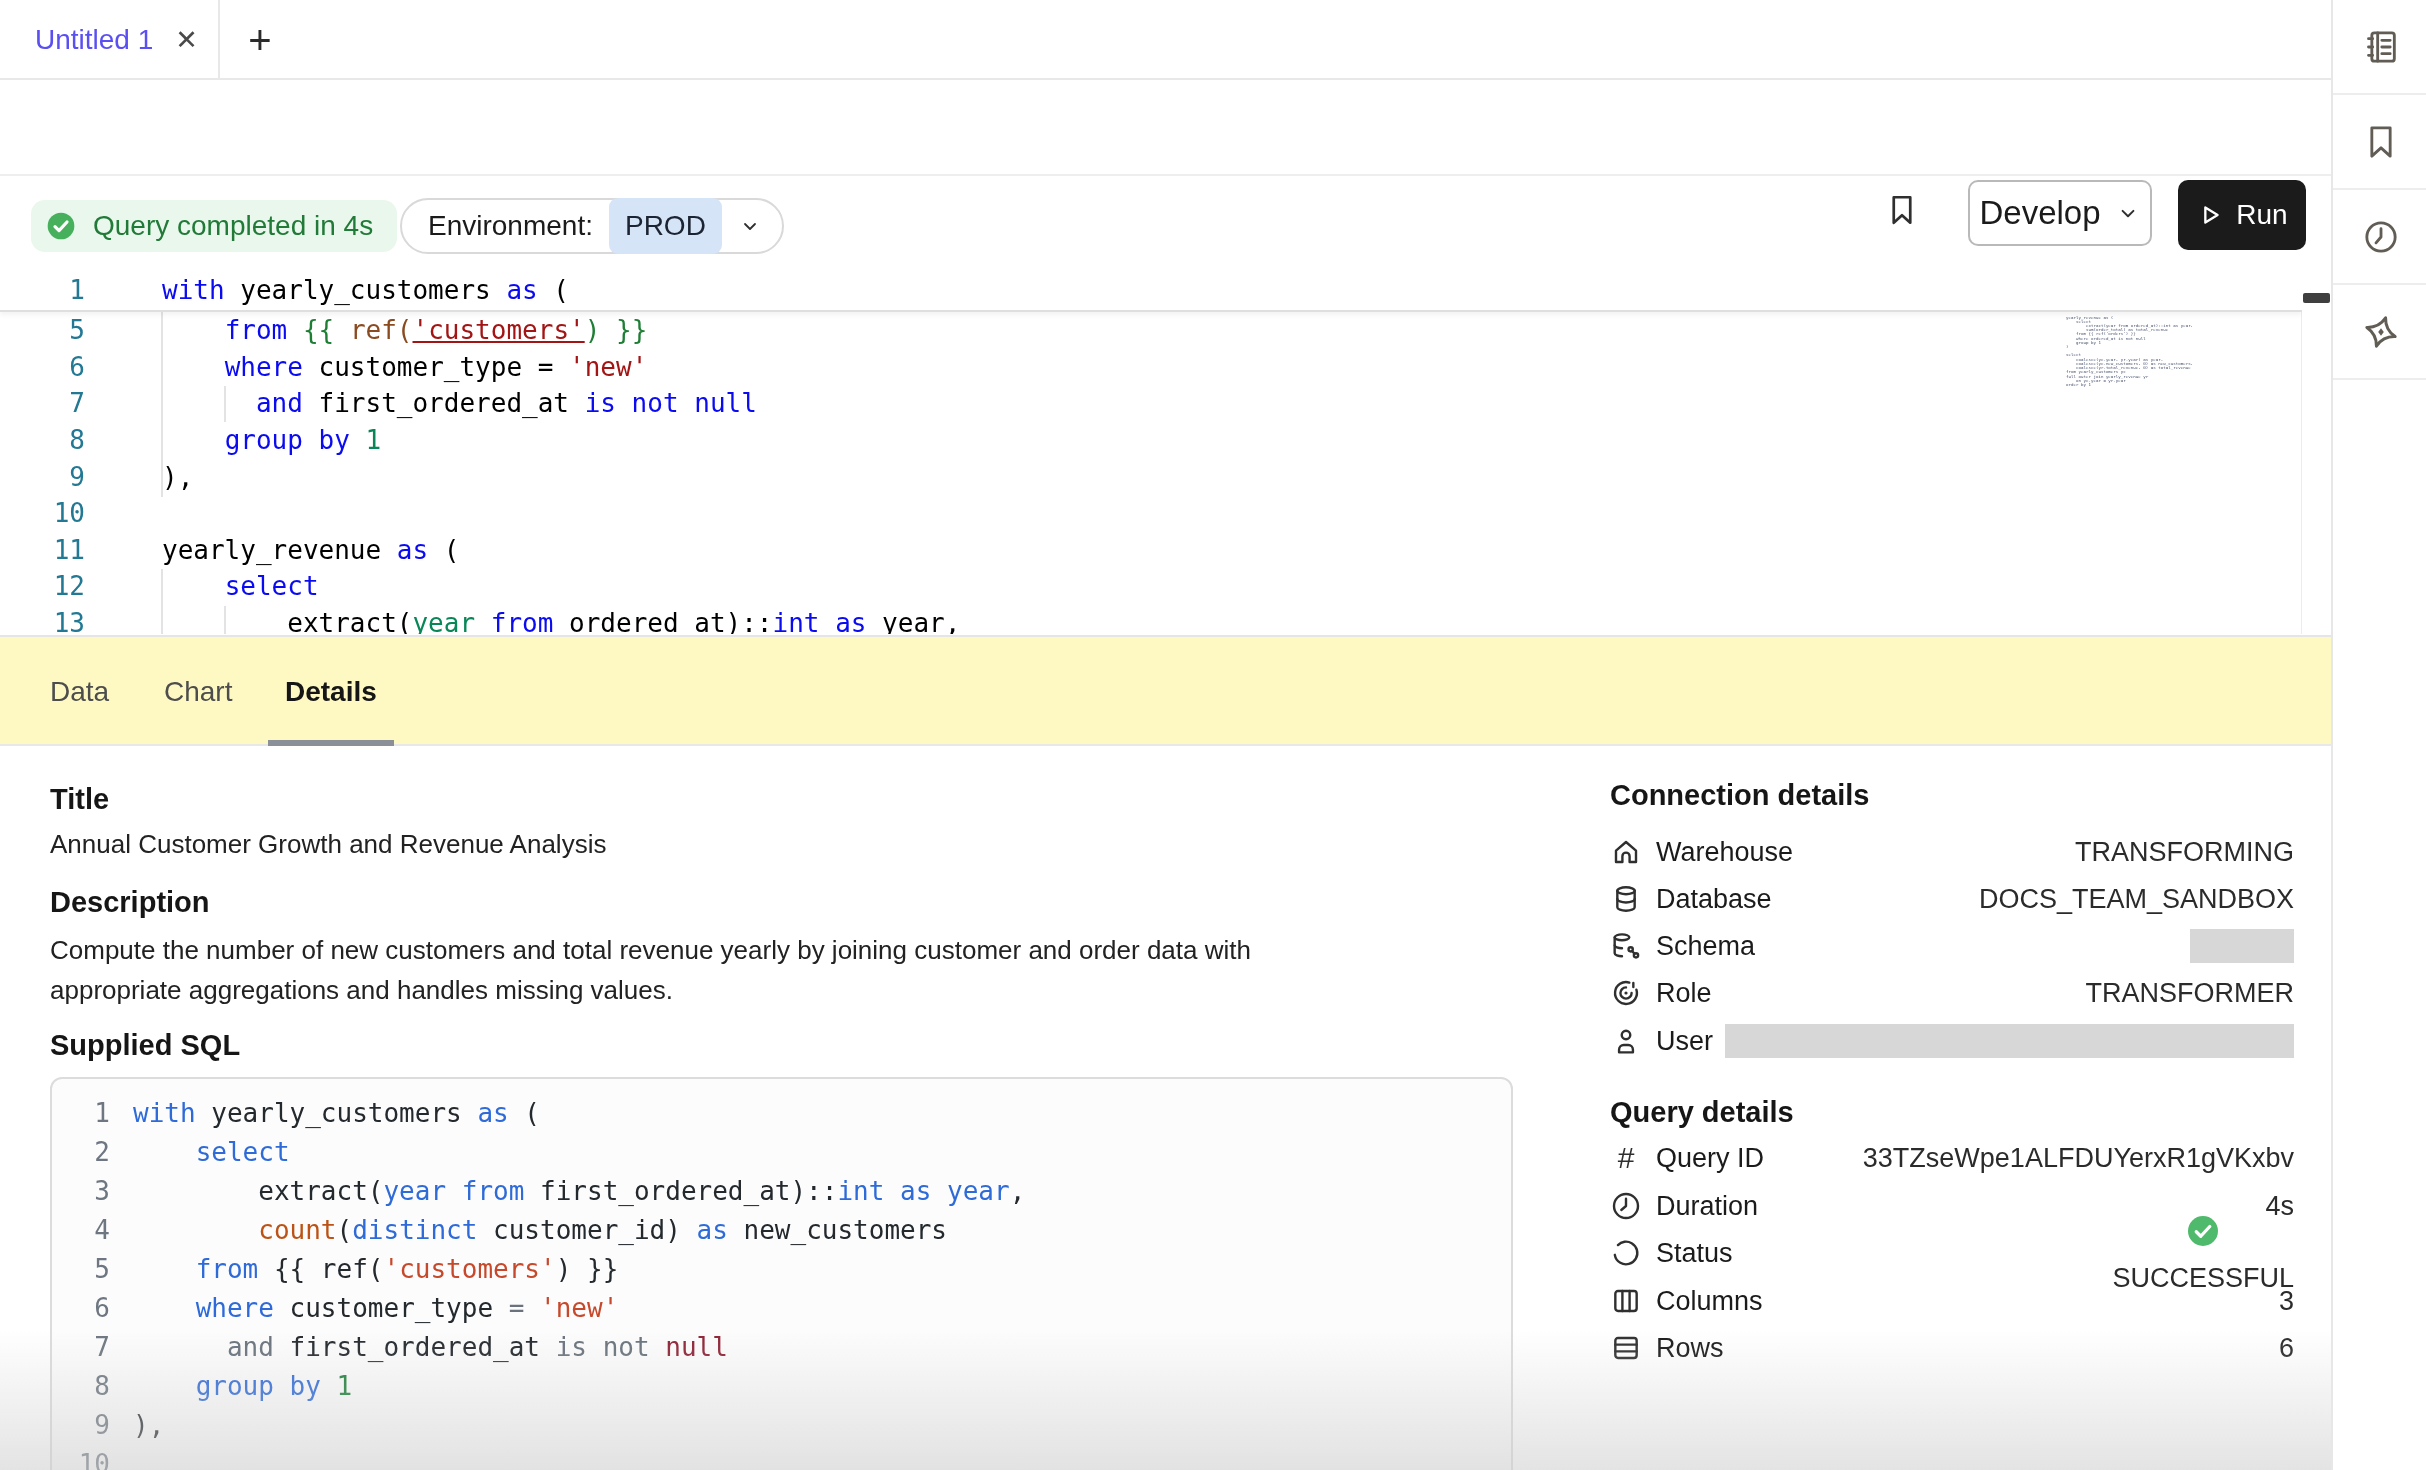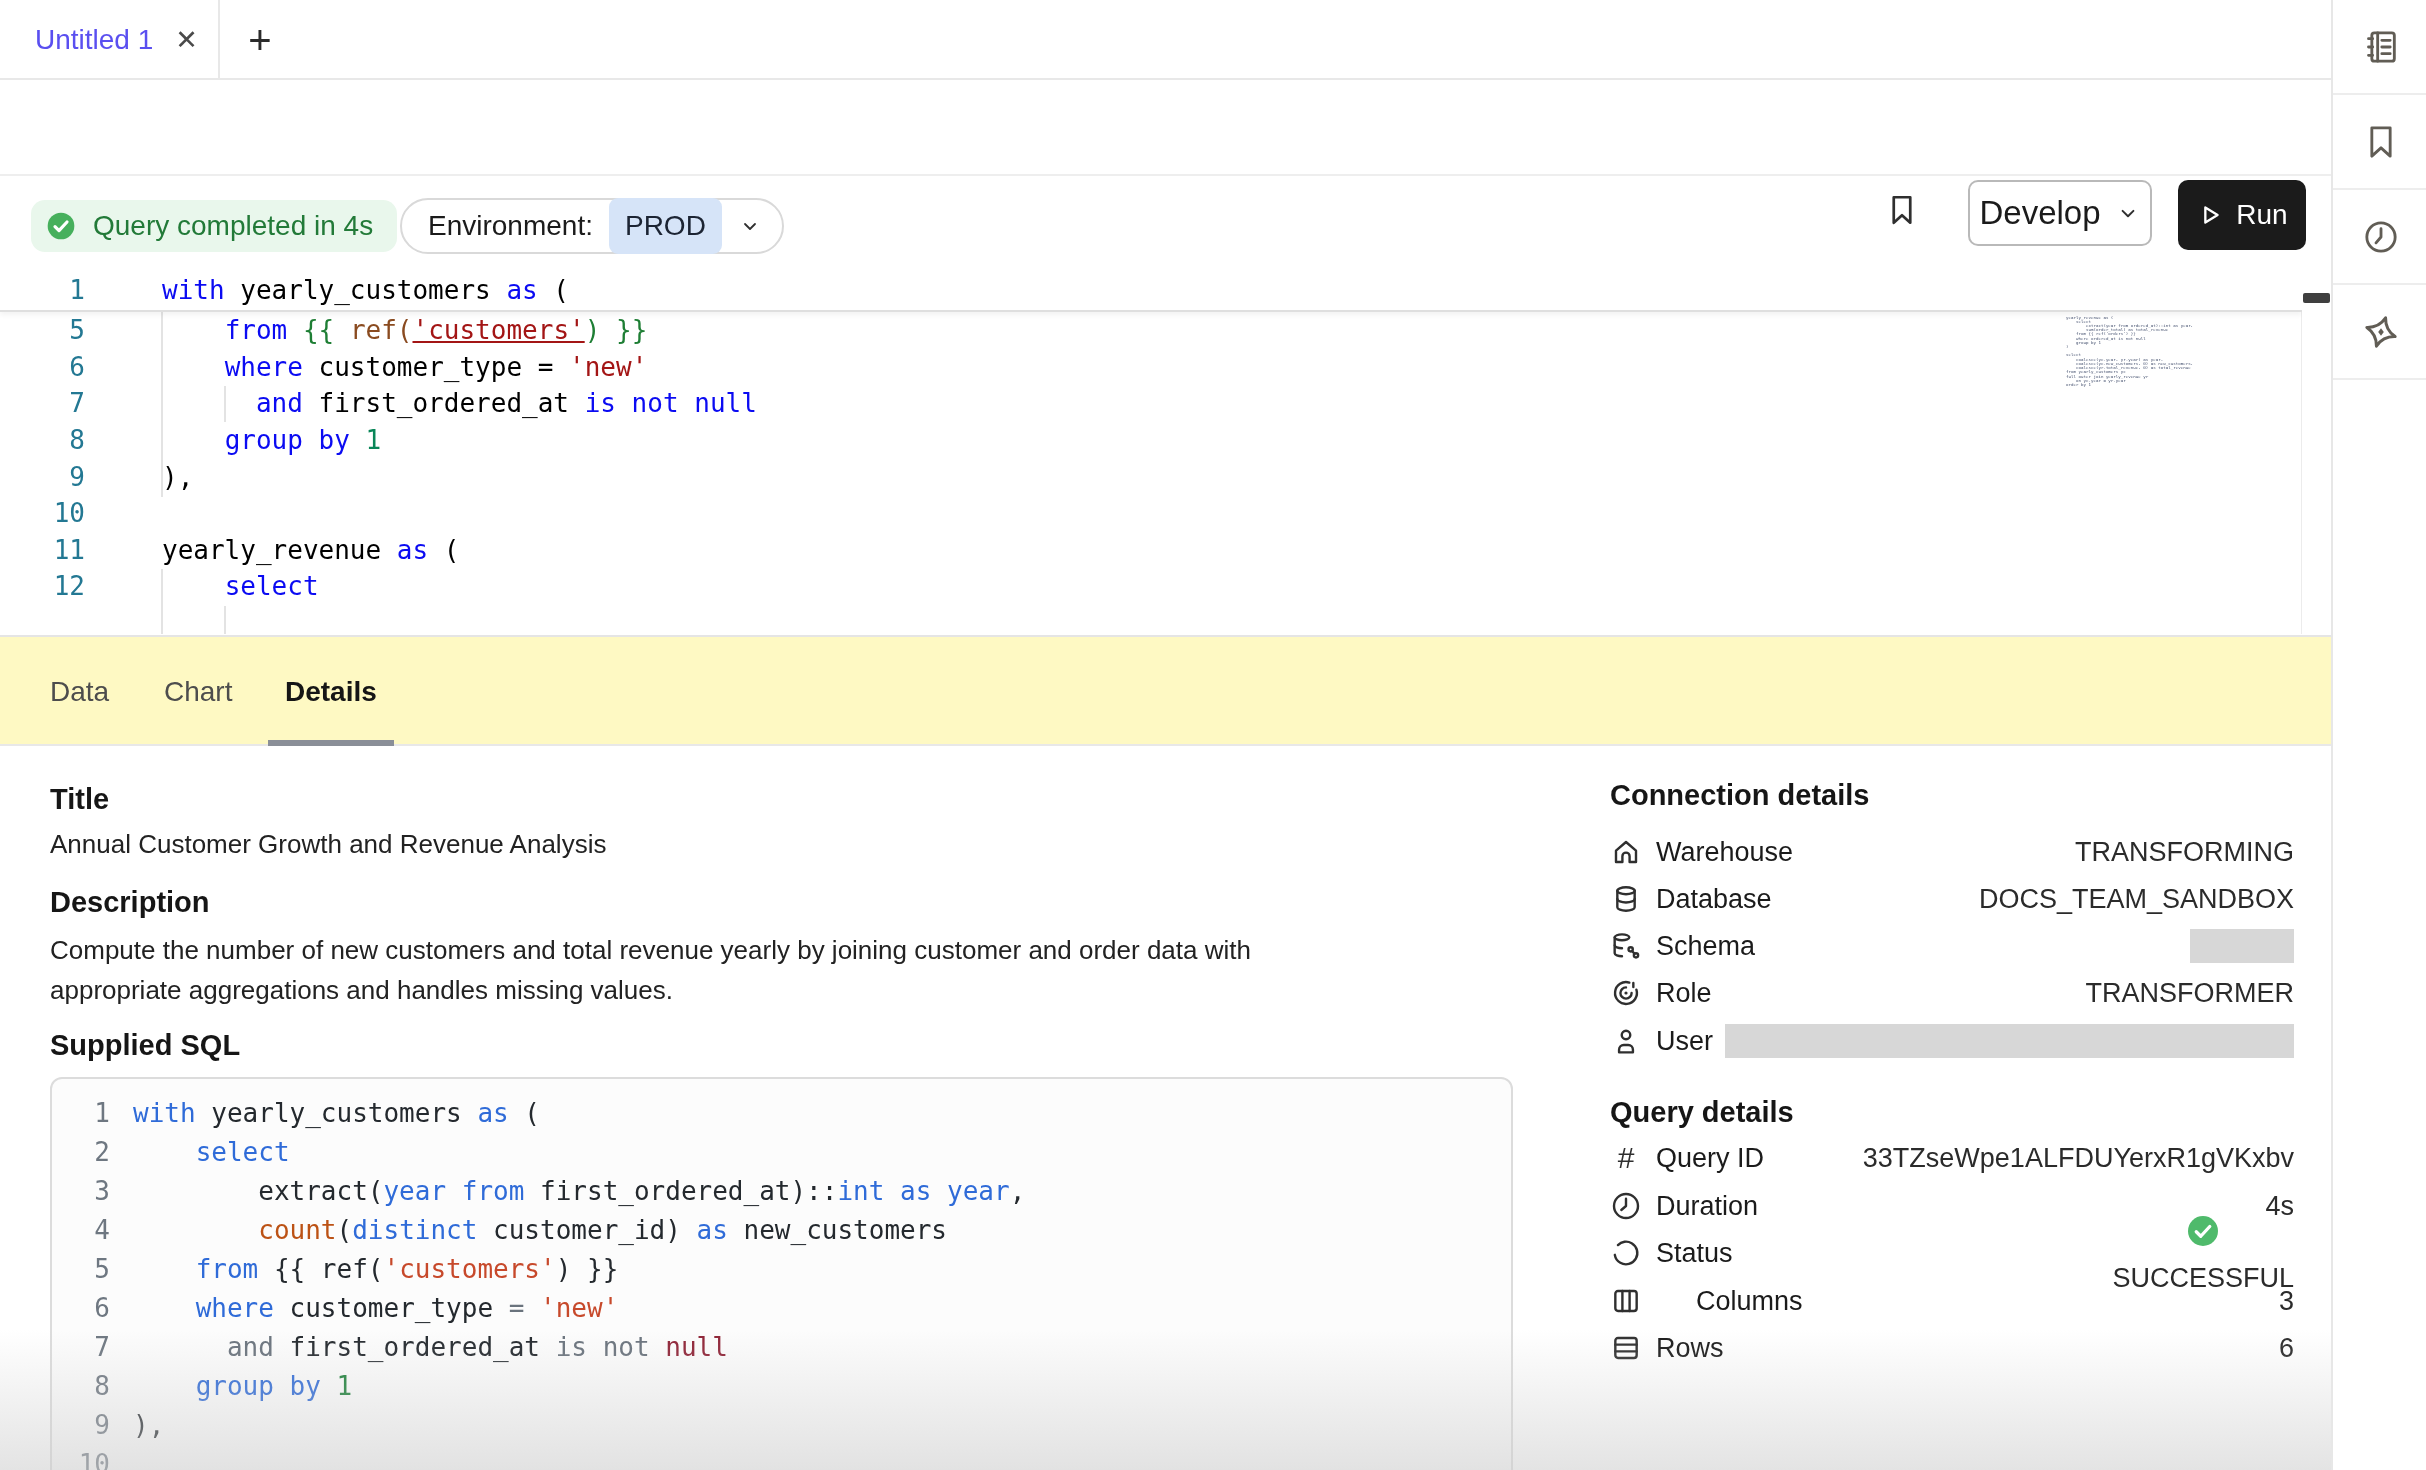--- a/index.html
+++ b/index.html
@@ -160,20 +160,21 @@
       </div>
     <div id="ed-lines">
         <div class="ed-row"><span class="num">5</span><span class="code"><span class="tk-p">    </span><span class="tk-k">from</span><span class="tk-p"> </span><span class="tk-j">{{</span><span class="tk-p"> </span><span class="tk-f">ref(</span><span class="tk-su">'customers'</span><span class="tk-j">) }}</span></span></div>
         <div class="ed-row"><span class="num">6</span><span class="code"><span class="tk-p">    </span><span class="tk-k">where</span><span class="tk-p"> customer_type = </span><span class="tk-s">'new'</span></span></div>
         <div class="ed-row"><span class="num">7</span><span class="code"><span class="tk-p">      </span><span class="tk-k">and</span><span class="tk-p"> first_ordered_at </span><span class="tk-k">is not null</span></span></div>
         <div class="ed-row"><span class="num">8</span><span class="code"><span class="tk-p">    </span><span class="tk-k">group by</span><span class="tk-p"> </span><span class="tk-n">1</span></span></div>
         <div class="ed-row"><span class="num">9</span><span class="code"><span class="tk-p">),</span></span></div>
         <div class="ed-row"><span class="num">10</span><span class="code"></span></div>
         <div class="ed-row"><span class="num">11</span><span class="code"><span class="tk-p">yearly_revenue </span><span class="tk-k">as</span><span class="tk-p"> (</span></span></div>
         <div class="ed-row"><span class="num">12</span><span class="code"><span class="tk-p">    </span><span class="tk-k">select</span></span></div>
+        <div class="ed-row"><span class="num">13</span><span class="code"><span class="tk-p">        extract(</span><span class="tk-g">year</span><span class="tk-p"> </span><span class="tk-k">from</span><span class="tk-p"> ordered_at)::</span><span class="tk-k">int</span><span class="tk-p"> </span><span class="tk-k">as</span><span class="tk-p"> year,</span></span></div>
       </div>
     <div id="minimap">
         <pre id="minimap-pre">with yearly_customers as (
     select
         extract(year from first_ordered_at)::int as year,
         count(distinct customer_id) as new_customers
     from {{ ref('customers') }}
     where customer_type = 'new'
       and first_ordered_at is not null
     group by 1
@@ -298,21 +299,21 @@
     </svg>
     <span class="lbl">Status</span>
     <span class="okchip">
       <svg width="36" height="36" viewBox="0 0 24 24">
         <circle cx="12" cy="12" r="10" fill="#4fba6b"></circle>
         <polyline points="7.5,12.5 10.5,15.5 16.5,9" fill="none" stroke="#fff" stroke-width="2.2" stroke-linecap="round" stroke-linejoin="round"></polyline>
       </svg>
       <span class="val" style="margin-left:0;">SUCCESSFUL</span>
     </span>
   </div>
-  <div class="rp-row" style="top:1277px;gap:40px;">
+  <div class="rp-row" style="top:1277px;">
     <svg class="ic" viewBox="0 0 24 24">
       <rect class="icon-dark" x="4" y="4.5" width="16" height="15" rx="2"></rect>
       <path class="icon-dark" d="M9.3 4.5 V19.5 M14.7 4.5 V19.5"></path>
     </svg>
     <span class="lbl">Columns</span>
     <span class="val">3</span>
   </div>
   <div class="rp-row" style="top:1324px;">
     <svg class="ic" viewBox="0 0 24 24">
       <rect class="icon-dark" x="4" y="4.5" width="16" height="15" rx="2"></rect>

